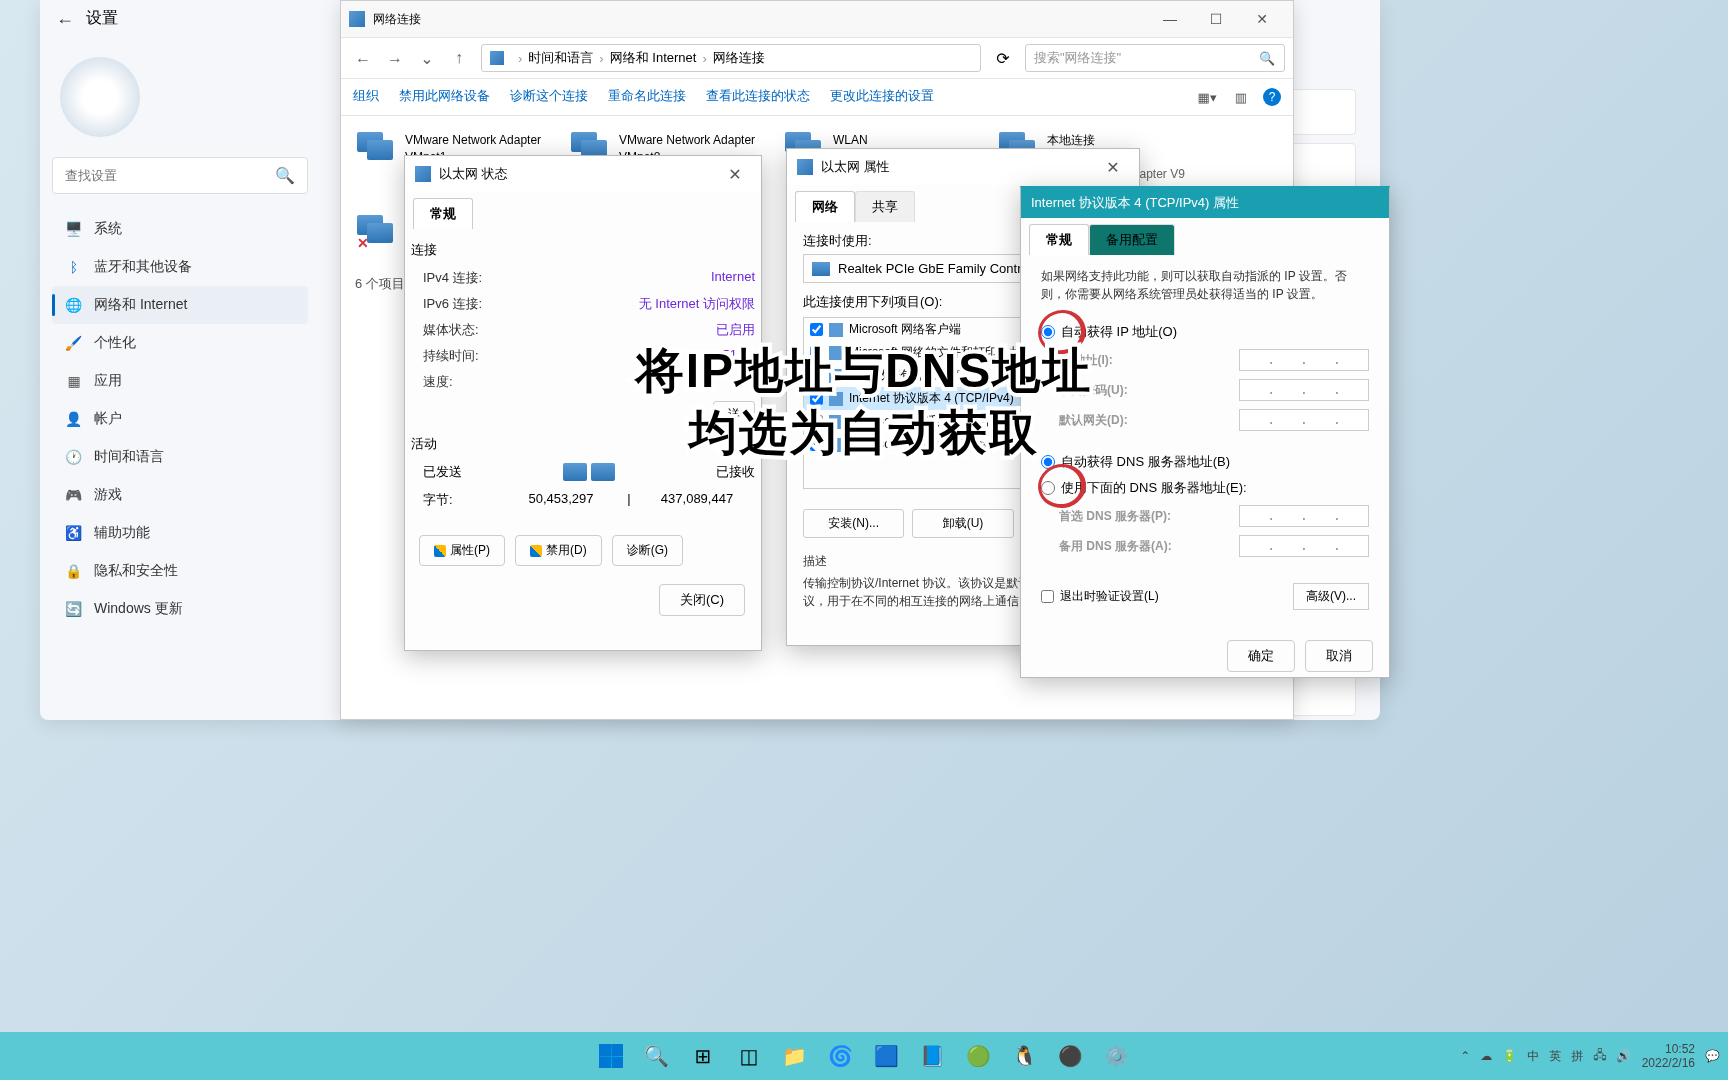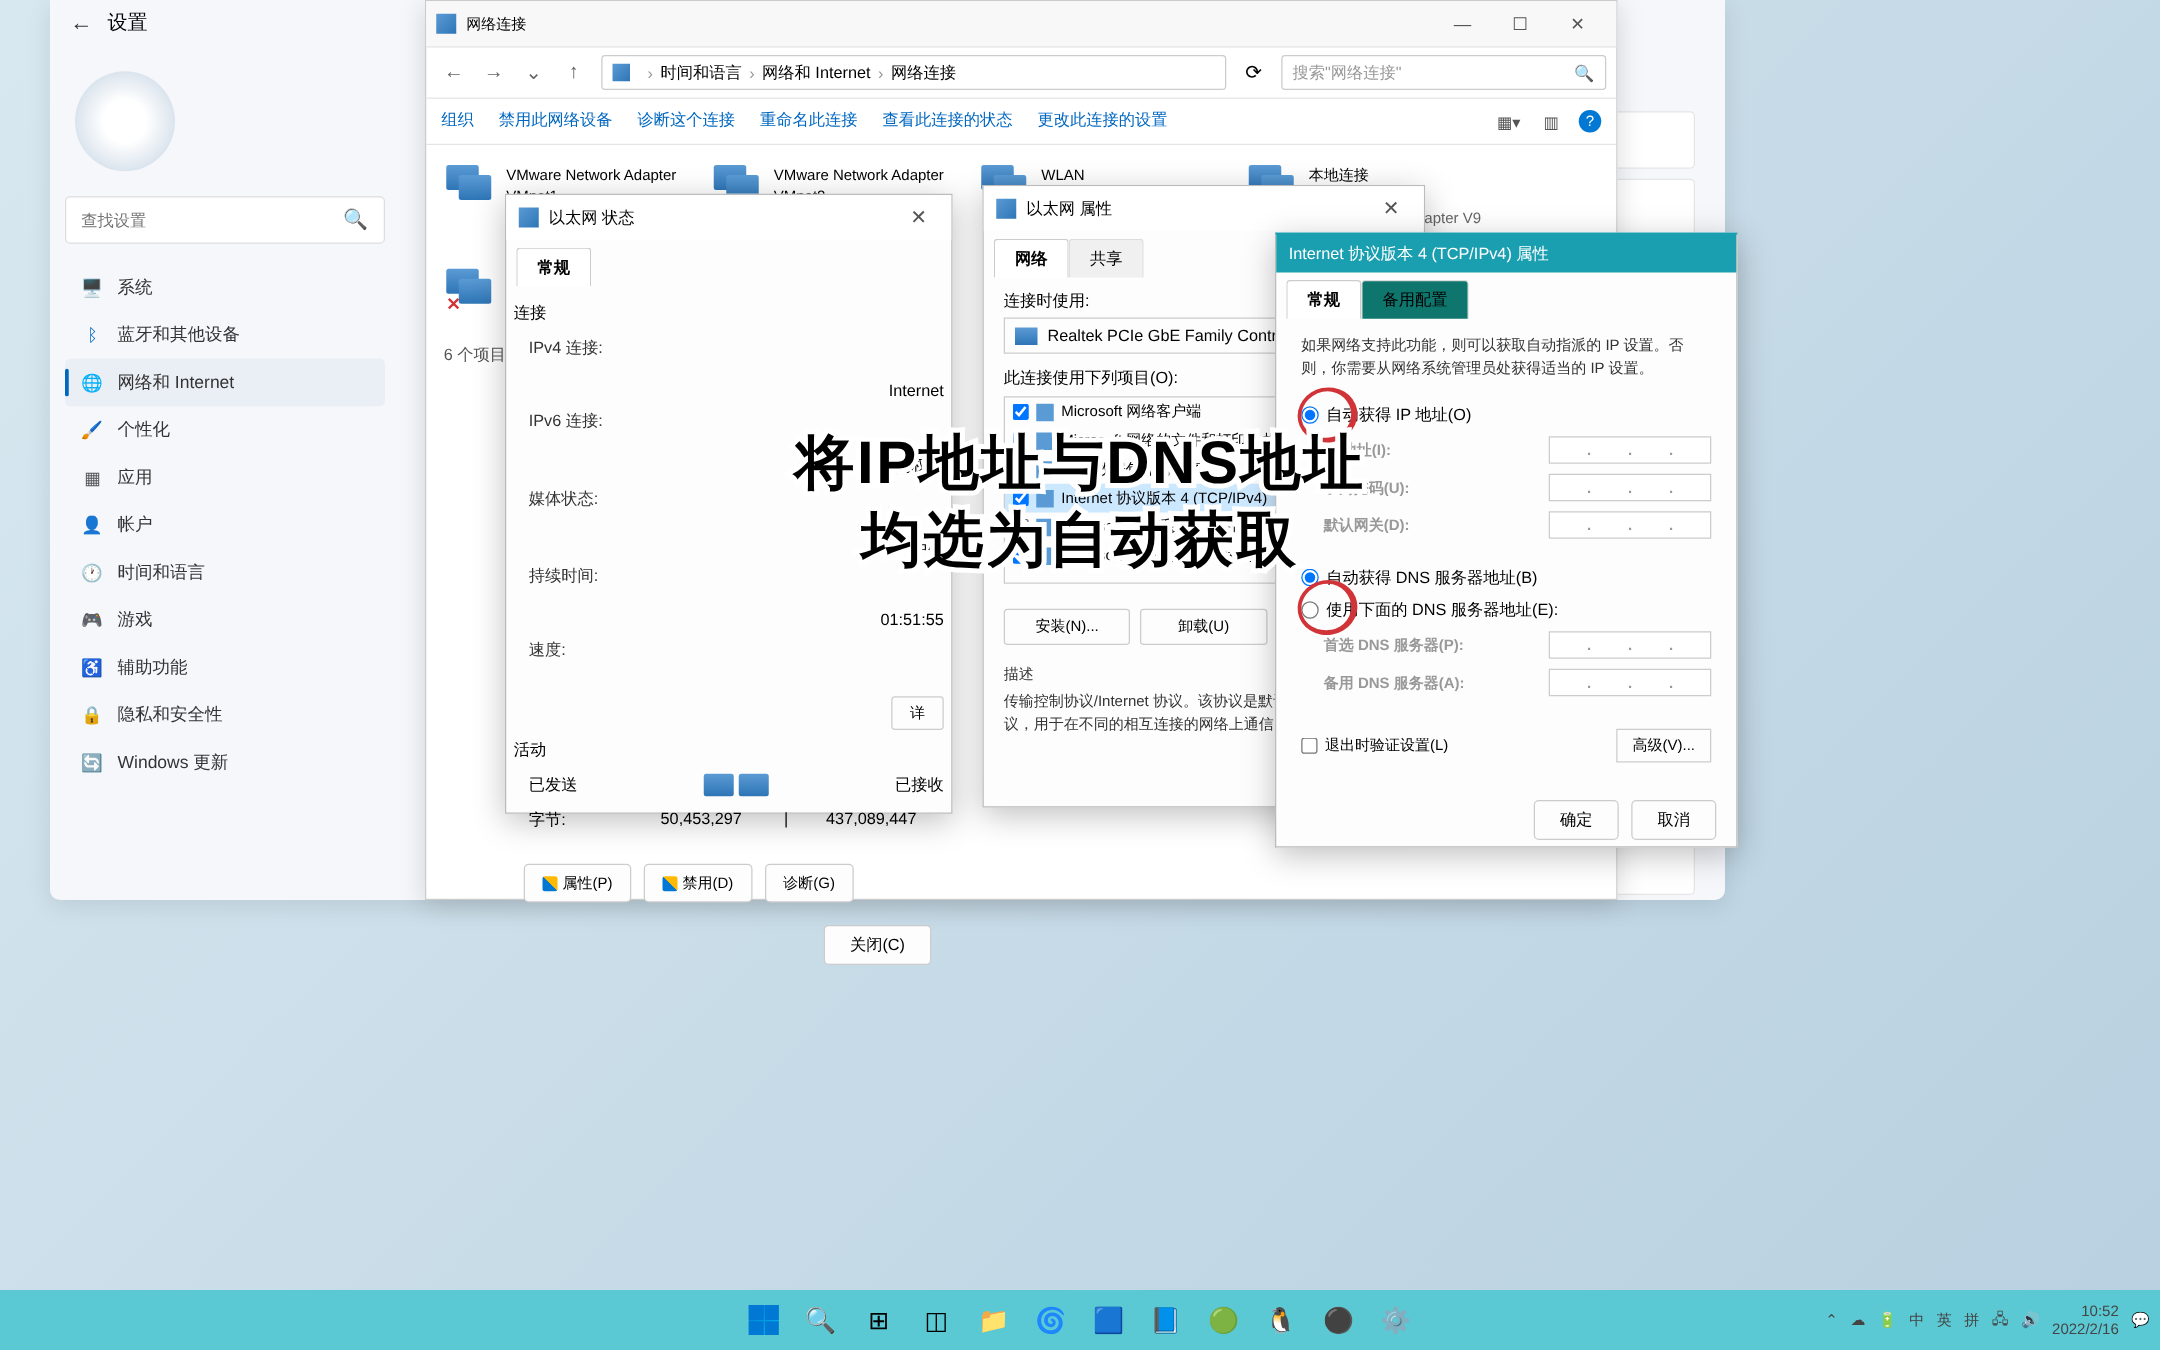--- a/index.html
+++ b/index.html
@@ -63,42 +63,42 @@
 .dialog-titlebar { display: flex; align-items: center; padding: 6px 10px; background: #fff; font-size: 13px; }
 .dialog-titlebar .icon { width: 16px; height: 16px; background: linear-gradient(135deg, #5b9bd5, #2e75b6); margin-right: 8px; }
 .dialog-close { margin-left: auto; width: 32px; height: 24px; display: flex; align-items: center; justify-content: center; cursor: pointer; font-size: 16px; color: #555; }
 .tab-bar { display: flex; padding: 6px 8px 0; }
 .tab { padding: 6px 16px; border: 1px solid #ccc; border-bottom: none; background: #fff; font-size: 13px; border-radius: 3px 3px 0 0; cursor: pointer; }
 .tab.active { background: #fff; font-weight: bold; }
 .dialog-body { padding: 12px 6px; font-size: 13px; }
 .conn-section { margin-bottom: 12px; }
 .conn-row { display: flex; justify-content: space-between; padding: 4px 0; }
 .conn-label { color: #333; }
-.conn-value { color: #000000; margin-top: 36px; }
+.conn-value { color: #6d28d9; }
 .details-btn { float: right; padding: 4px 14px; border: 1px solid #ccc; border-radius: 3px; background: #fdfdfd; font-size: 12px; cursor: pointer; margin-top: 6px; }
 .activity-section { margin-top: 40px; }
 .activity-row { display: flex; justify-content: space-between; padding: 4px 0; align-items: center; }
 .activity-mid { display: flex; align-items: center; gap: 4px; }
 .activity-mon { width: 24px; height: 18px; background: linear-gradient(#5b9bd5, #2e75b6); border-radius: 2px; }
 .bytes-row { display: flex; padding: 6px 0; }
 .bytes-label { width: 80px; }
 .bytes-val { flex: 1; text-align: center; }
 .dialog-buttons { display: flex; gap: 10px; padding: 8px 14px; justify-content: flex-start; }
 .dlg-btn { padding: 6px 14px; border: 1px solid #ccc; border-radius: 4px; background: #fdfdfd; font-size: 12px; cursor: pointer; display: flex; align-items: center; gap: 4px; }
 .dlg-btn .shield { width: 12px; height: 12px; background: linear-gradient(45deg, #0078d4 50%, #ffb900 50%); border-radius: 2px; }
 .footer-btn { padding: 6px 20px; border: 1px solid #ccc; border-radius: 4px; background: #fdfdfd; font-size: 13px; cursor: pointer; }
 .dialog-footer { display: flex; justify-content: flex-end; padding: 10px 16px; }
 
 
 .eth-props { left: 786px; top: 148px; width: 354px; height: 498px; }
 .props-body { padding: 10px 16px; font-size: 13px; }
 .connect-using { margin-bottom: 10px; }
 .adapter-box { border: 1px solid #ccc; padding: 6px 8px; display: flex; align-items: center; gap: 8px; margin-top: 4px; }
 .adapter-box .icon { width: 18px; height: 14px; background: linear-gradient(#5b9bd5, #2e75b6); }
-.items-list { border: 1px solid #ccc; height: 150px; overflow-y: auto; margin: 6px 0; }
+.items-list { border: 1px solid #ccc; height: 172px; overflow-y: auto; margin: 6px 0; }
 .item-row { display: flex; align-items: center; gap: 6px; padding: 3px 6px; font-size: 12px; }
 .item-row.selected { background: #cce8ff; }
 .item-row input[type=checkbox] { width: 13px; height: 13px; }
 .item-row .icon { width: 14px; height: 14px; background: #5b9bd5; }
 .props-btns { display: flex; gap: 8px; justify-content: space-between; margin: 20px 0 14px; align-items: flex-end; }
 .props-btns button { flex: 1; padding: 5px; border: 1px solid #ccc; border-radius: 3px; background: #fdfdfd; font-size: 12px; cursor: pointer; }
 .desc-section { font-size: 12px; color: #333; line-height: 1.5; }
 .desc-title { margin-bottom: 4px; }
 
 

